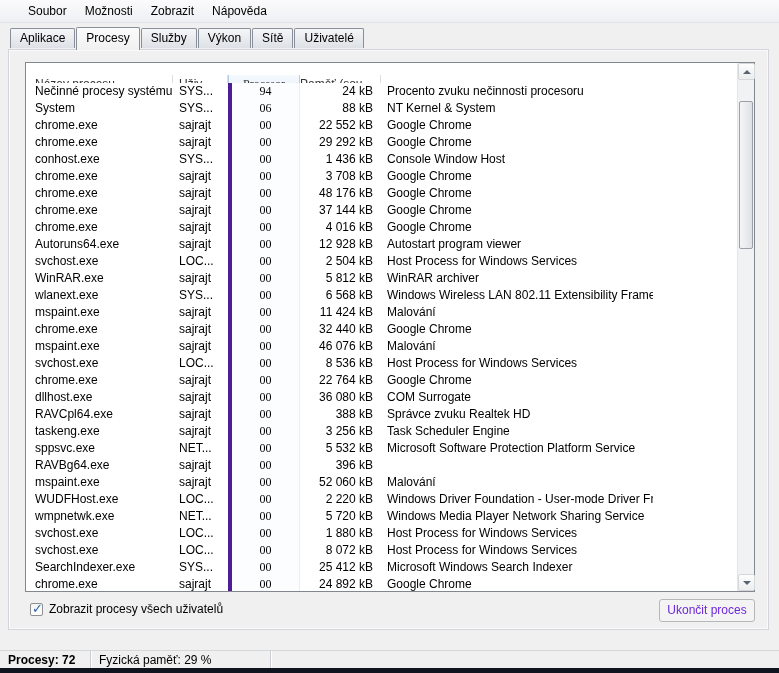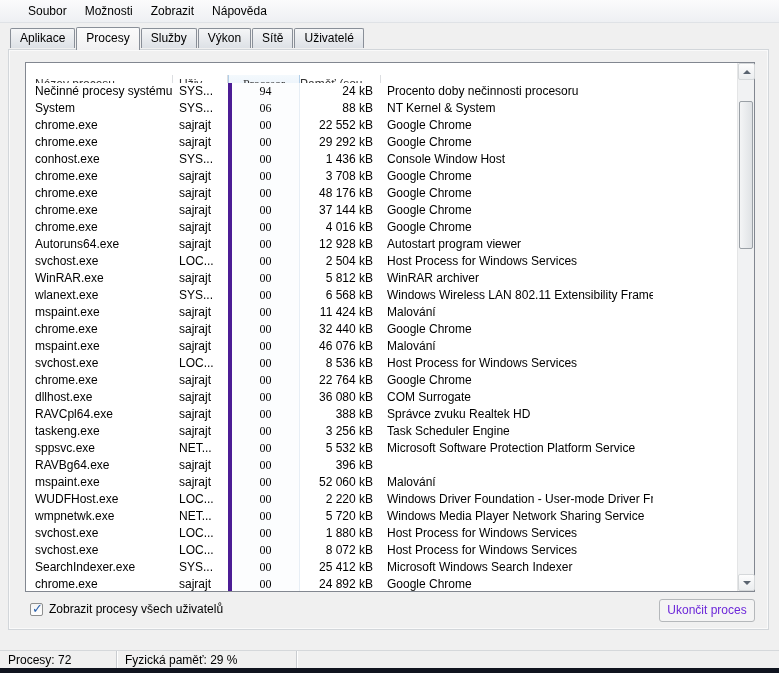--- a/index.html
+++ b/index.html
@@ -121,21 +121,21 @@
   .statusbar{
     position:absolute;left:0;right:0;top:650px;height:18px;
     background:#f0f0f0;border-top:1px solid #d5d8db;
     display:flex;align-items:center;
   }
   .spane{
     height:18px;line-height:18px;padding-left:8px;box-sizing:border-box;
     border-right:1px solid #c9ccd0;box-shadow:1px 0 0 #ffffff;
     overflow:hidden;white-space:nowrap;
   }
-  .sp0{width:117px;}
+  .sp0{width:91px;font-weight:bold;}
   .sp1{width:180px;}
   .sp2{width:180px;}
   .bottom-strip{
     position:absolute;left:0;right:0;top:668px;height:5px;background:#10141f;
   }
 </style>
 </head>
 <body>
 
 <div class="menubar">
@@ -163,21 +163,21 @@
     <div class="hcell c2 sorted">Procesor</div>
     <div class="hcell c3">Paměť (sou...</div>
     <div class="hcell hfill"></div>
   </div>
   <div class="tbody">
       <div class="trow">
         <div class="cell c0">Nečinné procesy systému</div>
         <div class="cell c1">SYS...</div>
         <div class="cell c2">94</div>
         <div class="cell c3">24 kB</div>
-        <div class="cell c4">Procento doby nečinnosti procesoru</div>
+        <div class="cell c4">Procento zvuku nečinnosti procesoru</div>
         <div class="cell cfill"></div>
       </div>
       <div class="trow">
         <div class="cell c0">System</div>
         <div class="cell c1">SYS...</div>
         <div class="cell c2">06</div>
         <div class="cell c3">88 kB</div>
         <div class="cell c4">NT Kernel &amp; System</div>
         <div class="cell cfill"></div>
       </div>

